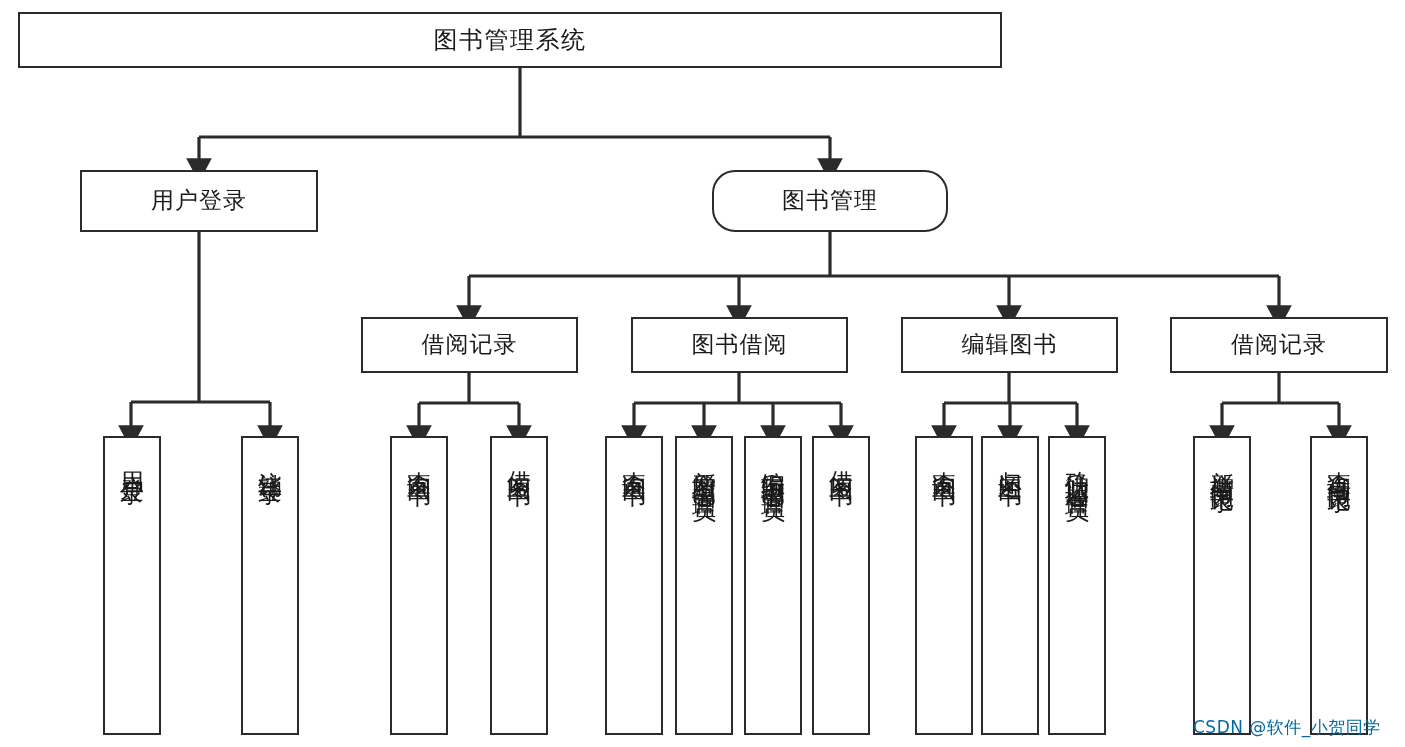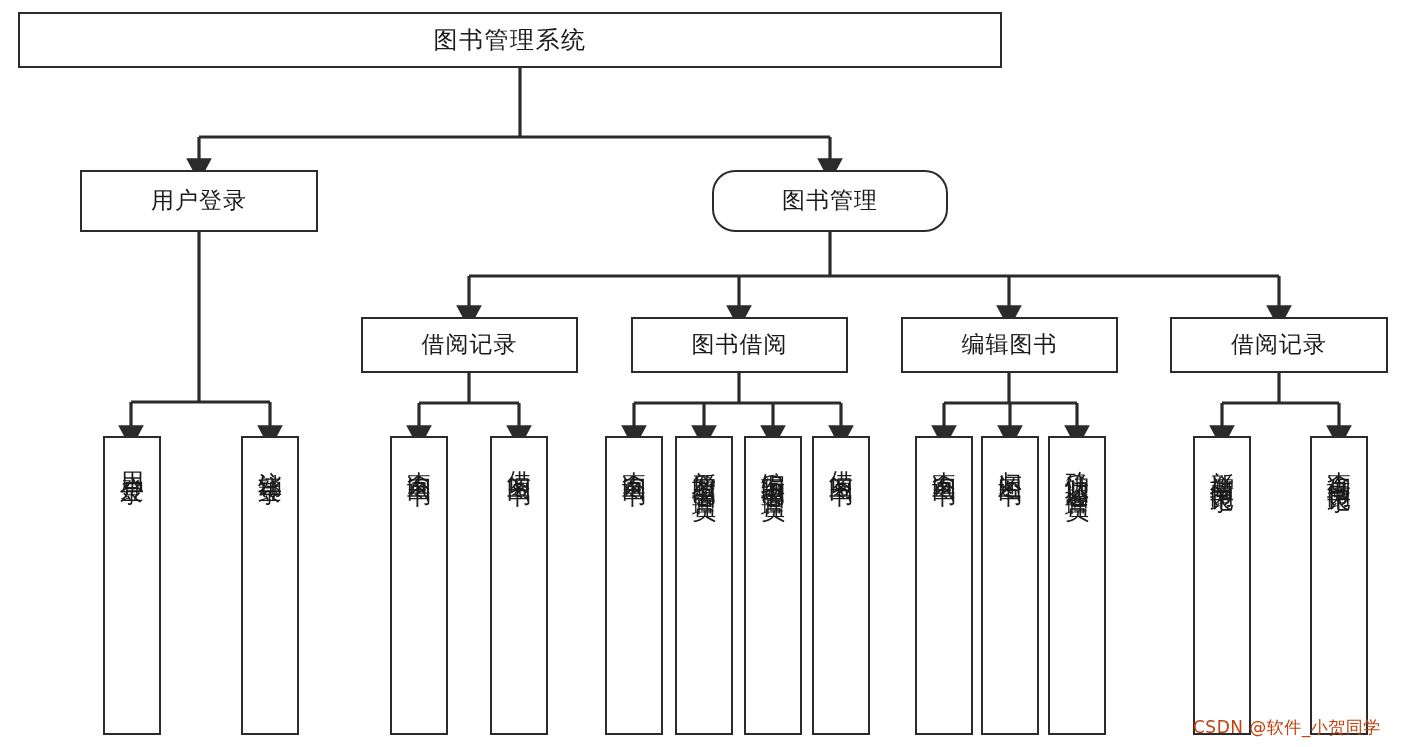--- a/index.html
+++ b/index.html
@@ -53,21 +53,21 @@
     writing-mode:vertical-rl;
     text-orientation:upright;
     font-size:24px;
     letter-spacing:4px;
     line-height:1;
     white-space:nowrap;
   }
   .watermark{
     position:absolute;
     font-size:17px;
-    color:#c2410c;
+    color:#0369a1;
     letter-spacing:0.5px;
     white-space:nowrap;
     user-select:none;
   }
 </style>
 </head>
 <body>
 
 <div id="canvas">
 

